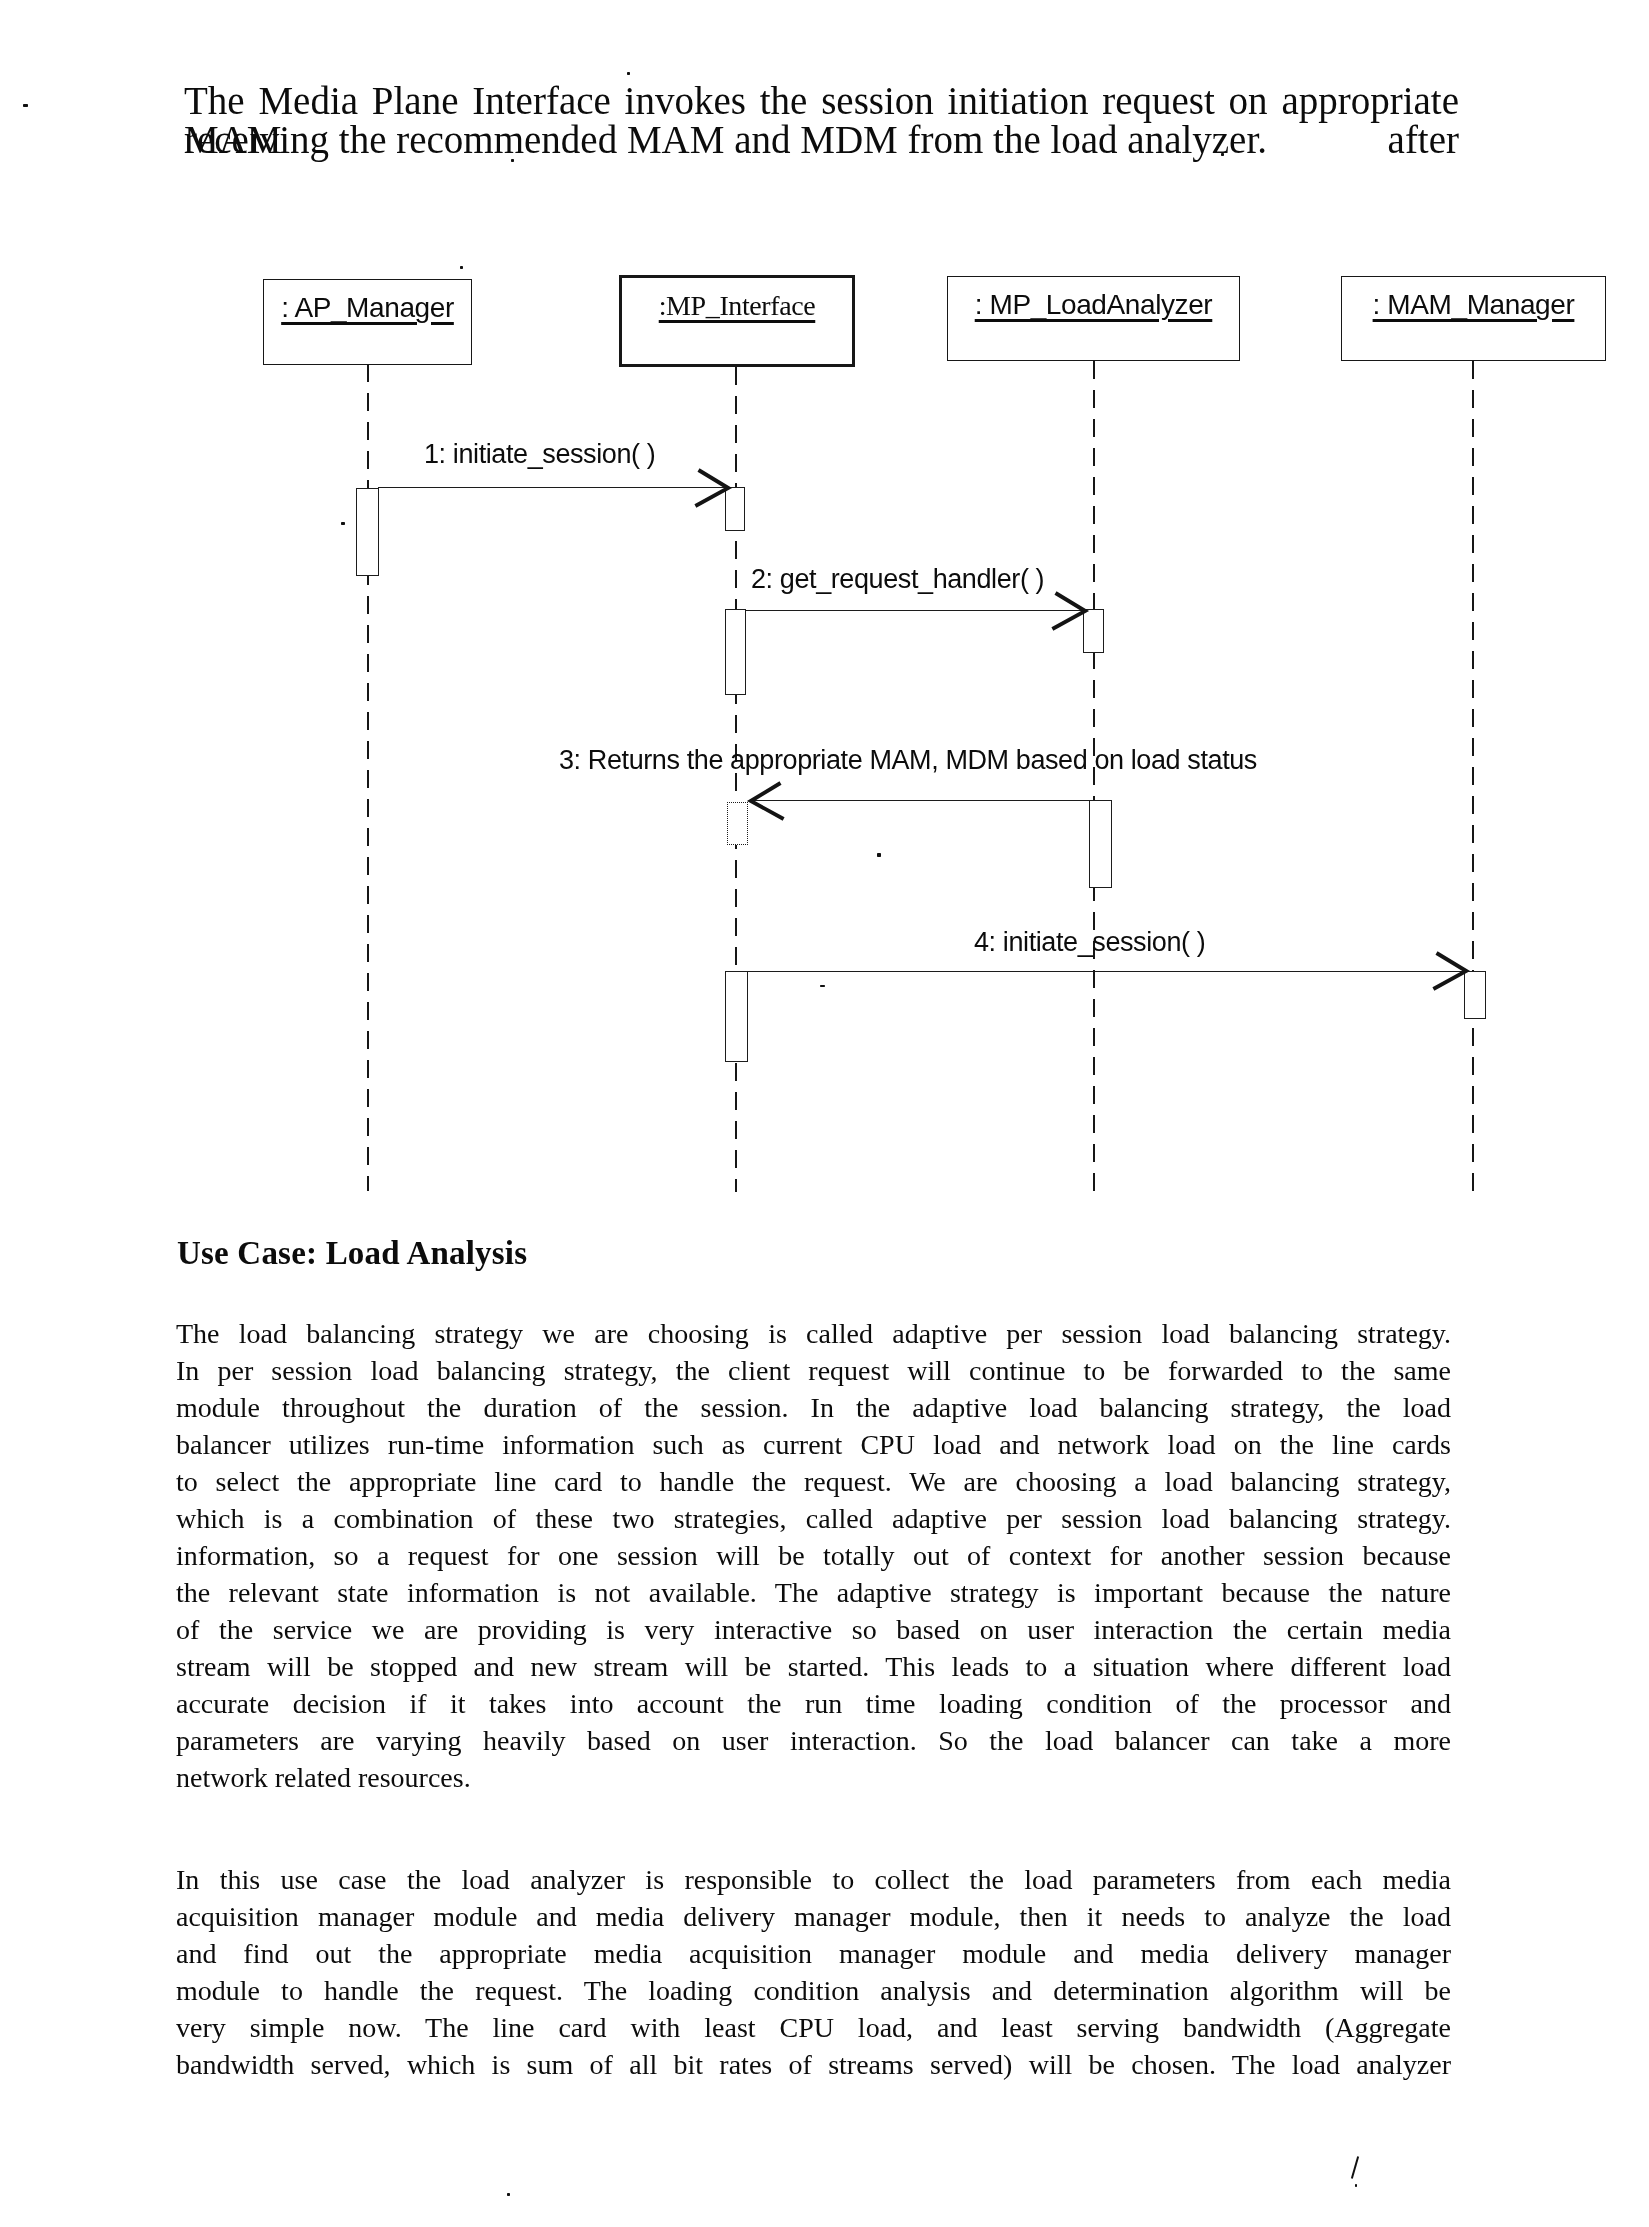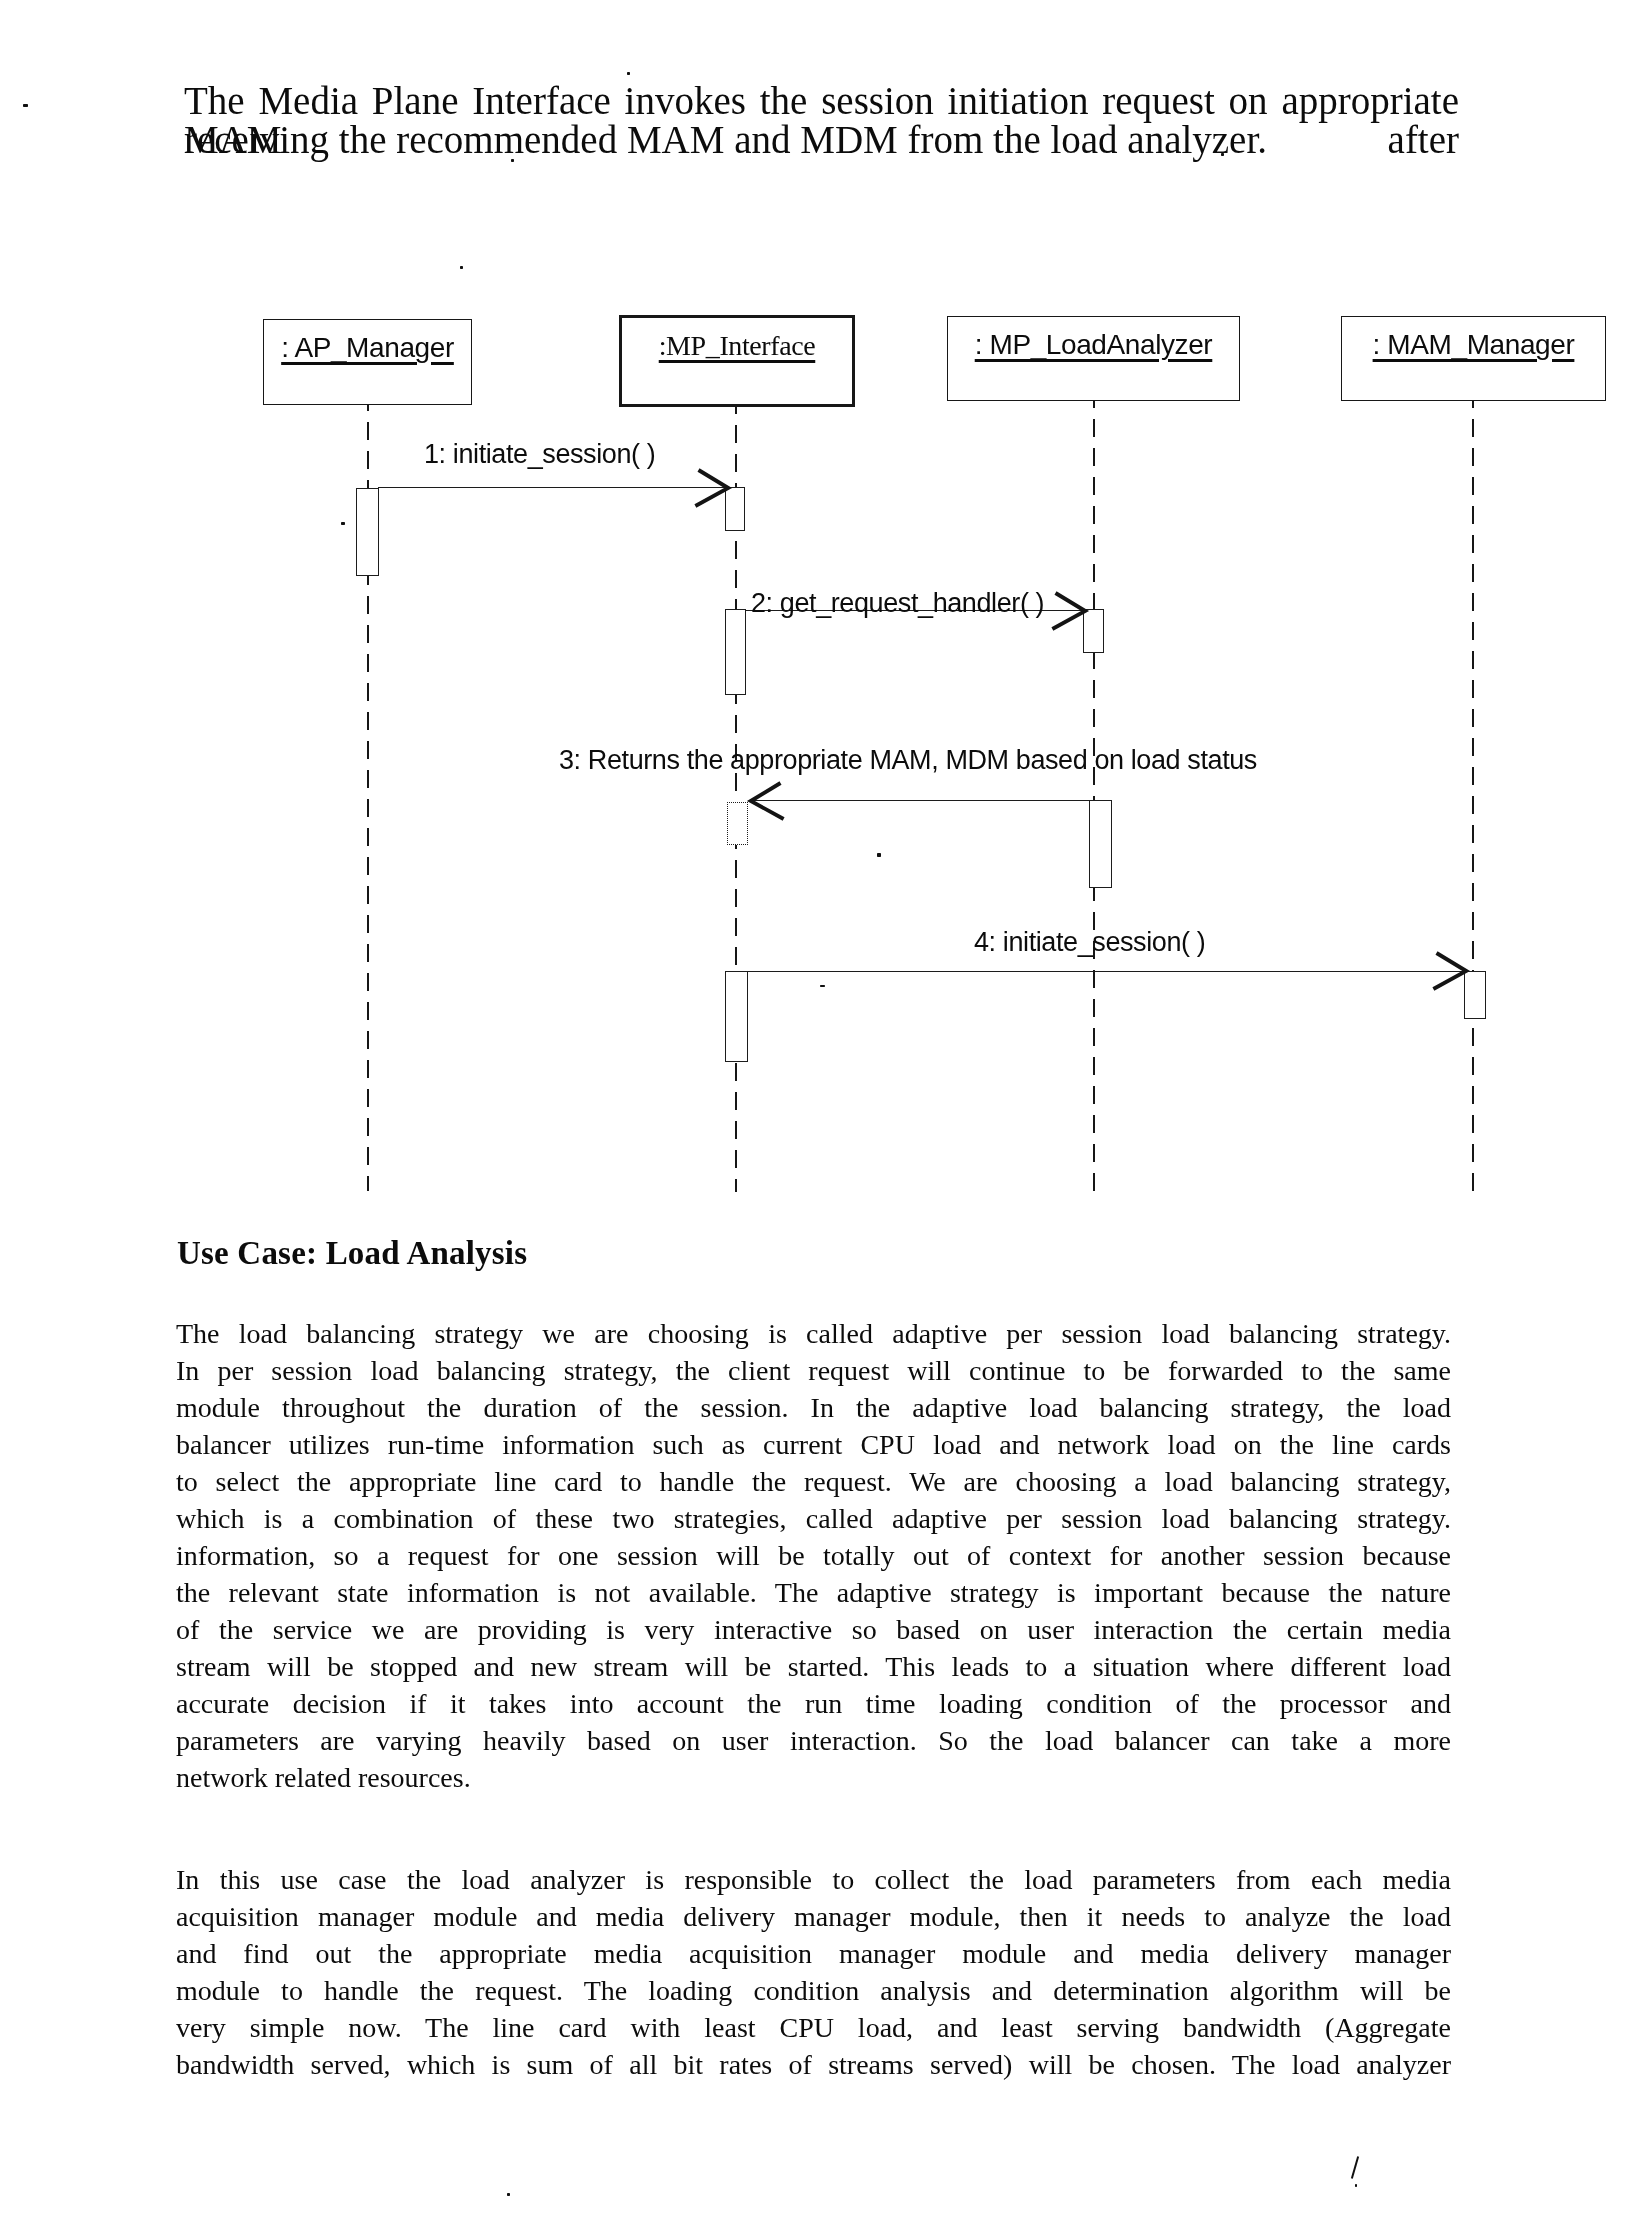--- a/index.html
+++ b/index.html
@@ -35,21 +35,20 @@
   
   .actor-box{
     position:absolute;
     background:#fff;
     border:1.6px solid #171717;
     box-sizing:border-box;
     display:flex;justify-content:center;
     font-family:"Liberation Sans","DejaVu Sans",sans-serif;
     font-size:28px;letter-spacing:-0.4px;
     white-space:nowrap;
-    margin-top:40px;
   }
   .actor-box .al{
     margin-top:11px;height:34px;line-height:34px;
     text-decoration:underline;
     text-decoration-thickness:3.1px;
     text-underline-offset:4.7px;
   }
   .thick{border-width:3.9px;}
   .lifeline{
     position:absolute;width:2.3px;
@@ -127,21 +126,21 @@
       <polyline points="16,9 54,32 12,55" fill="none" stroke="#141414" stroke-width="5"></polyline>
     </svg>
     <svg class="ah" style="left:743px;top:776px;" viewBox="0 0 64 64">
       <polyline points="48,9 10,32 52,55" fill="none" stroke="#141414" stroke-width="5"></polyline>
     </svg>
     <svg class="ah" style="left:1424px;top:946px;" viewBox="0 0 64 64">
       <polyline points="16,9 54,32 12,55" fill="none" stroke="#141414" stroke-width="5"></polyline>
     </svg>
 
     <div class="msglabel" style="left:424px;top:437px;">1: initiate_session( )</div>
-    <div class="msglabel" style="left:751px;top:562px;margin-top:24px;">2: get_request_handler( )</div>
+    <div class="msglabel" style="left:751px;top:562px;">2: get_request_handler( )</div>
     <div class="msglabel" style="left:559px;top:743px;">3: Returns the appropriate MAM, MDM based on load status</div>
     <div class="msglabel" style="left:974px;top:925px;">4: initiate_session( )</div>
   </div>
 
   <div id="heading">Use Case: Load Analysis</div>
 
   <div id="para1" class="textblock">
       <div class="pline">The load balancing strategy we are choosing is called adaptive per session load balancing strategy.</div>
       <div class="pline">In per session load balancing strategy, the client request will continue to be forwarded to the same</div>
       <div class="pline">module throughout the duration of the session. In the adaptive load balancing strategy, the load</div>

